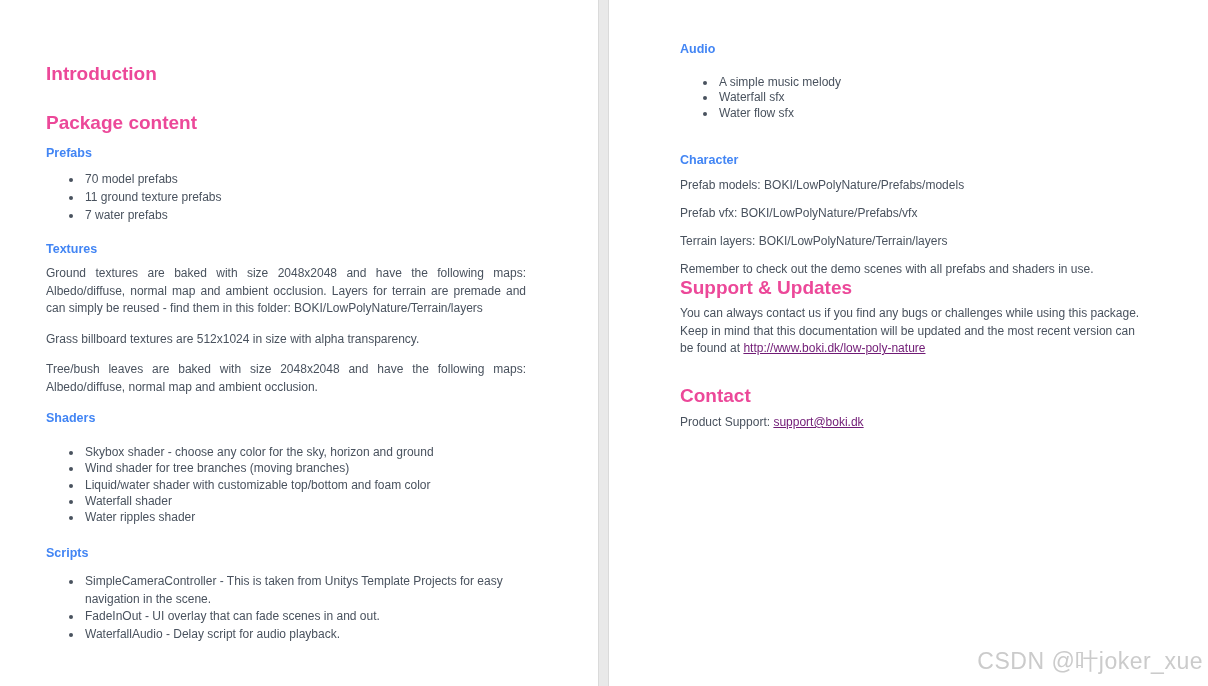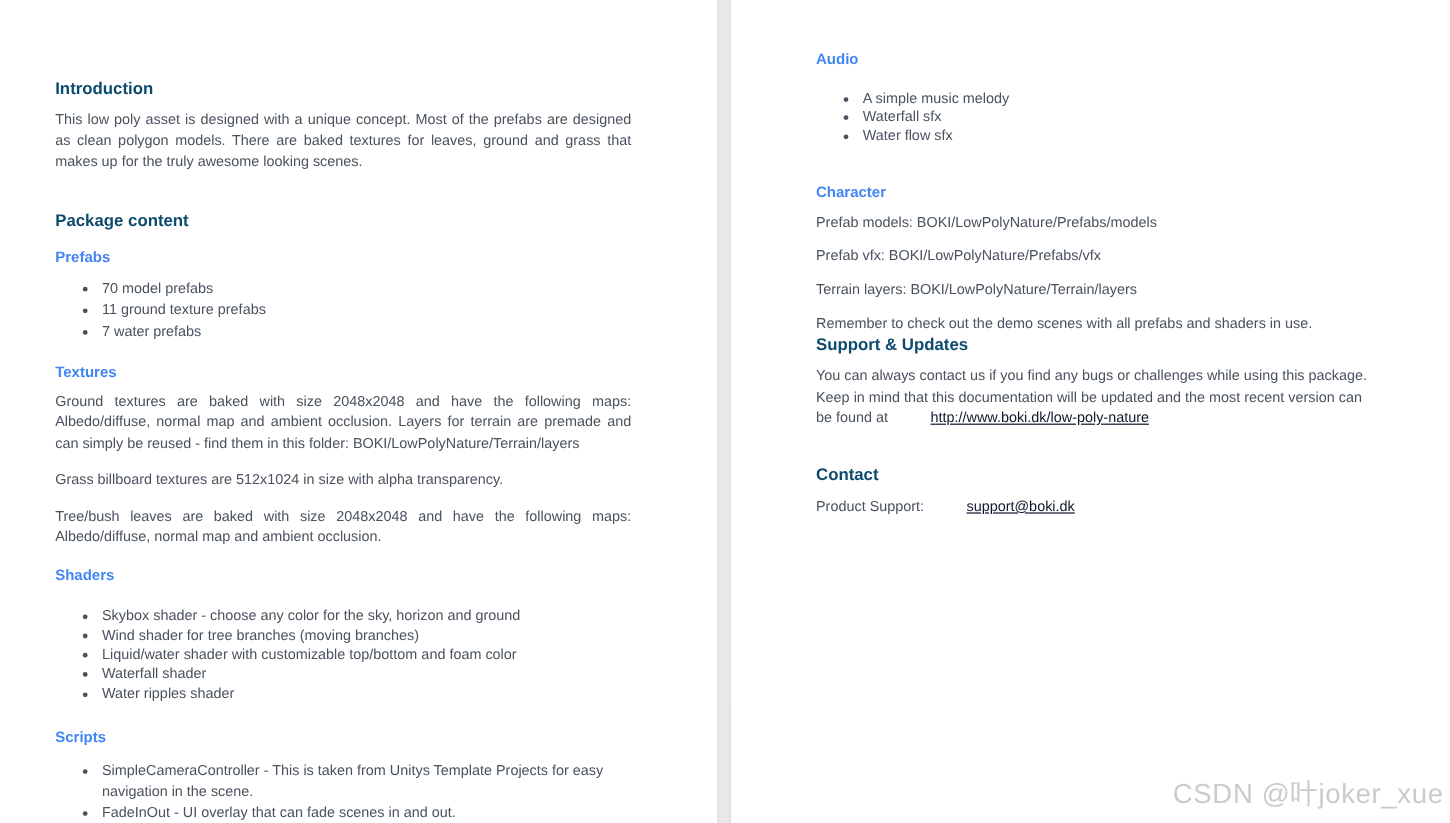--- a/index.html
+++ b/index.html
@@ -34,24 +34,24 @@
     left: 598px;
     top: 0;
     width: 11px;
     height: 686px;
     background: #e9e9e9;
     border-left: 1px solid #dadada;
     border-right: 1px solid #dadada;
     box-sizing: border-box;
   }
   h2 {
-    font-size: 14px;
+    font-size: 19px;
     line-height: 19px;
     font-weight: bold;
-    color: #0c4a6e;
+    color: #ec4899;
     margin: 0;
   }
   h3 {
     font-size: 12.5px;
     line-height: 16px;
     font-weight: bold;
     color: #4285f4;
     margin: 0;
   }
   p {
@@ -64,24 +64,23 @@
     margin: 0;
     padding: 0 0 0 37px;
     font-size: 12px;
   }
   li { padding-left: 2px; }
   ul.lh18 li { line-height: 18px; }
   ul.lh16 li { line-height: 16.3px; }
   ul.lh15 li { line-height: 15.3px; }
   ul.lh17 li { line-height: 17.5px; }
   a.doc-link {
-    color: #0f172a;
+    color: #701a75;
     text-decoration: underline;
     cursor: pointer;
-    margin-left: 32px;
   }
   
   .mt5  { margin-top: 18px; }
   .mt8  { margin-top: 8px; }
   .mt9  { margin-top: 9px; }
   .mt10 { margin-top: 10.5px; }
   .mt12 { margin-top: 12px; }
   .mt13 { margin-top: 13px; }
   .mt14 { margin-top: 14px; }
   .mt17 { margin-top: 17px; }
@@ -100,21 +99,20 @@
     letter-spacing: 0.5px;
     white-space: nowrap;
   }
 </style>
 </head>
 <body>
 
 <div class="page" id="page-left">
 
   <h2>Introduction</h2>
-  <p class="mt8">This low poly asset is designed with a unique concept. Most of the prefabs are designed as clean polygon models. There are baked textures for leaves, ground and grass that makes up for the truly awesome looking scenes.</p>
 
   <h2 class="mt30">Package content</h2>
 
   <h3 class="mt13">Prefabs</h3>
   <ul class="lh18 mt9">
     <li>70 model prefabs</li>
     <li>11 ground texture prefabs</li>
     <li>7 water prefabs</li>
   </ul>
 

